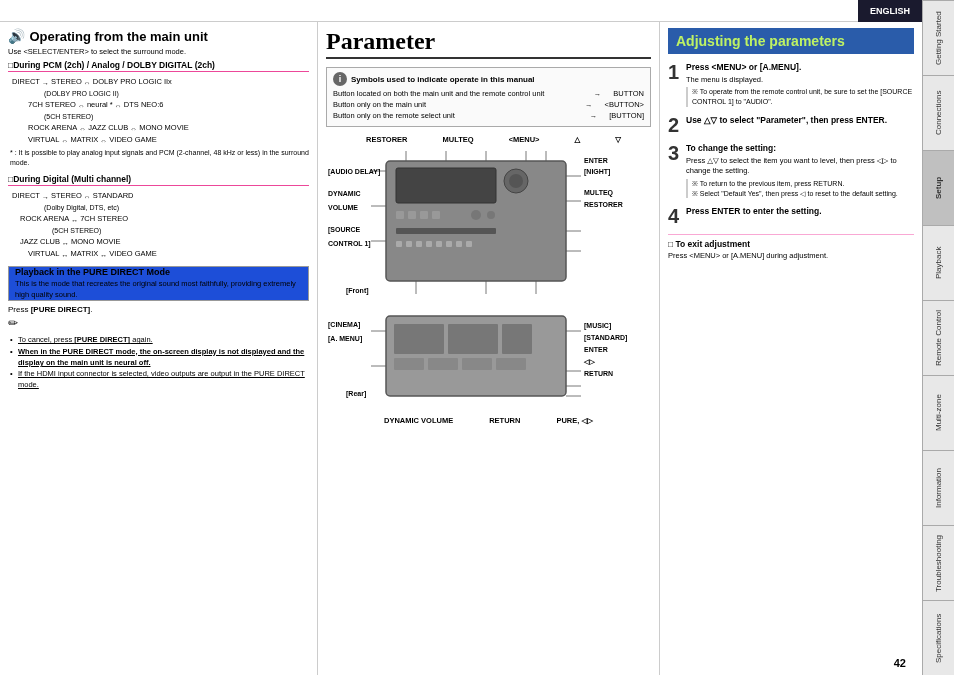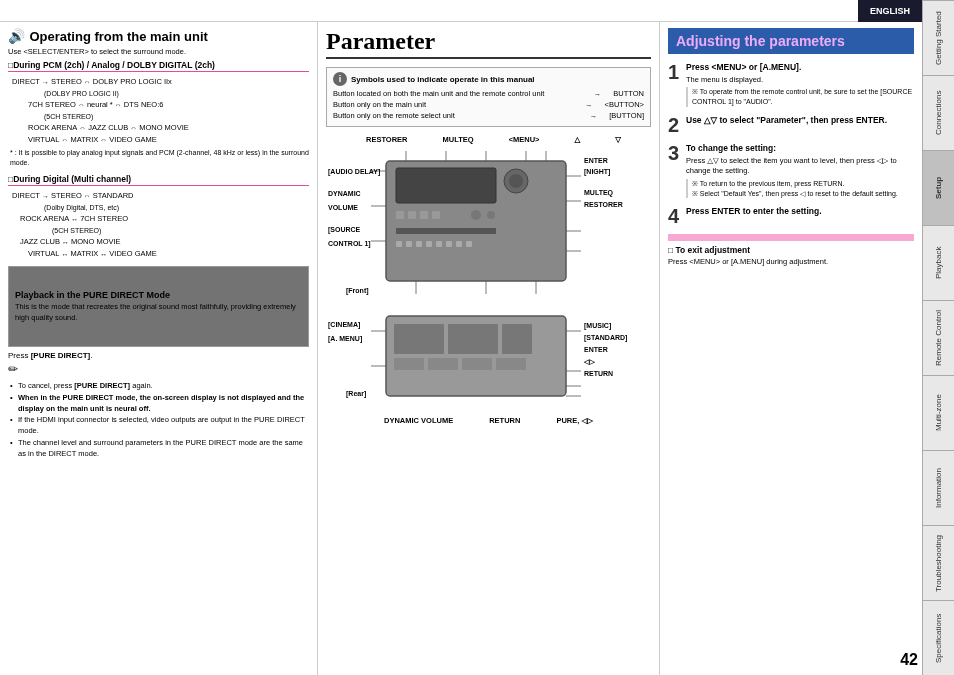--- a/index.html
+++ b/index.html
@@ -103,36 +103,36 @@
       padding-bottom: 1px;
     }
 
     .flow-diagram {
       font-size: 7.5px;
       line-height: 1.6;
       margin-left: 4px;
     }
     .flow-row {
       display: flex;
-      align-items: flex-start;
+      align-items: flex-end;
       gap: 2px;
       white-space: nowrap;
     }
     .arrow { font-size: 7px; }
     .note-text {
       font-size: 7px;
       margin-top: 2px;
       margin-left: 2px;
       line-height: 1.4;
     }
 
     .pure-direct-box {
-      background: #737373;
+      background: #1d4ed8;
       border: 1px solid #999;
-      padding: 23px 6px;
+      padding: 0 6px;
       margin-top: 6px;
       margin-bottom: 4px;
     }
     .pure-direct-title {
       font-size: 9px;
       font-weight: bold;
       margin-bottom: 2px;
     }
     .pure-direct-desc {
       font-size: 7.5px;
@@ -141,20 +141,21 @@
     .press-line {
       font-size: 8px;
       margin: 4px 0 2px 0;
     }
     .bold { font-weight: bold; }
 
     .bullet-list {
       font-size: 7.5px;
       line-height: 1.5;
       margin-left: 2px;
+      text-decoration: underline;
     }
     .bullet-list li {
       list-style: none;
       padding-left: 8px;
       position: relative;
     }
     .bullet-list li::before {
       content: '•';
       position: absolute;
       left: 0;
@@ -220,21 +221,21 @@
       position: absolute;
       top: 0;
       left: 660px;
       right: 0;
       bottom: 0;
       padding: 6px 8px;
     }
 
     .adjust-title {
       background: #2a5caa;
-      color: #f0abfc;
+      color: #bef264;
       font-size: 14px;
       font-weight: bold;
       padding: 5px 8px;
       margin-bottom: 8px;
     }
 
     .step {
       margin-bottom: 8px;
       display: flex;
       gap: 4px;
@@ -262,37 +263,37 @@
     .step-note {
       font-size: 7px;
       line-height: 1.4;
       margin-top: 2px;
       border-left: 2px solid #ccc;
       padding-left: 4px;
     }
 
     .exit-section {
       margin-top: 8px;
-      border-top: 7px solid #f9a8d4;
+      border-top: 1px solid #f9a8d4;
       padding-top: 4px;
     }
     .exit-title {
       font-size: 8.5px;
       font-weight: bold;
       margin-bottom: 2px;
     }
     .exit-text {
       font-size: 7.5px;
     }
 
     .page-number {
       position: absolute;
       bottom: 6px;
-      right: 4px;
-      font-size: 16px;
+      right: 16px;
+      font-size: 11px;
       font-weight: bold;
       margin-top: 34px;
     }
 
     
     .flow-indent { margin-left: 16px; }
     .flow-indent2 { margin-left: 32px; }
   </style>
 </head>
 <body>
@@ -435,21 +436,20 @@
     </div>
 
     <div style="display:flex; align-items:flex-start; margin: 2px 0 4px 0;">
       <span style="font-size:12px; margin-right:3px;">✏</span>
     </div>
 
     <ul class="bullet-list">
       <li>To cancel, press <b>[PURE DIRECT]</b> again.</li>
       <li style="font-weight:bold;">When in the PURE DIRECT mode, the on-screen display is not displayed and the display on the main unit is neural off.</li>
       <li>If the HDMI input connector is selected, video outputs are output in the PURE DIRECT mode.</li>
-      <li>The channel level and surround parameters in the PURE DIRECT mode are the same as in the DIRECT mode.</li>
     </ul>
   </div>
 
   <div class="center-panel">
     <div class="page-title">Parameter</div>
 
     <div class="symbols-box">
       <div class="symbols-title">
         <span class="symbols-title-icon">i</span>
         <span>Symbols used to indicate operate in this manual</span>

